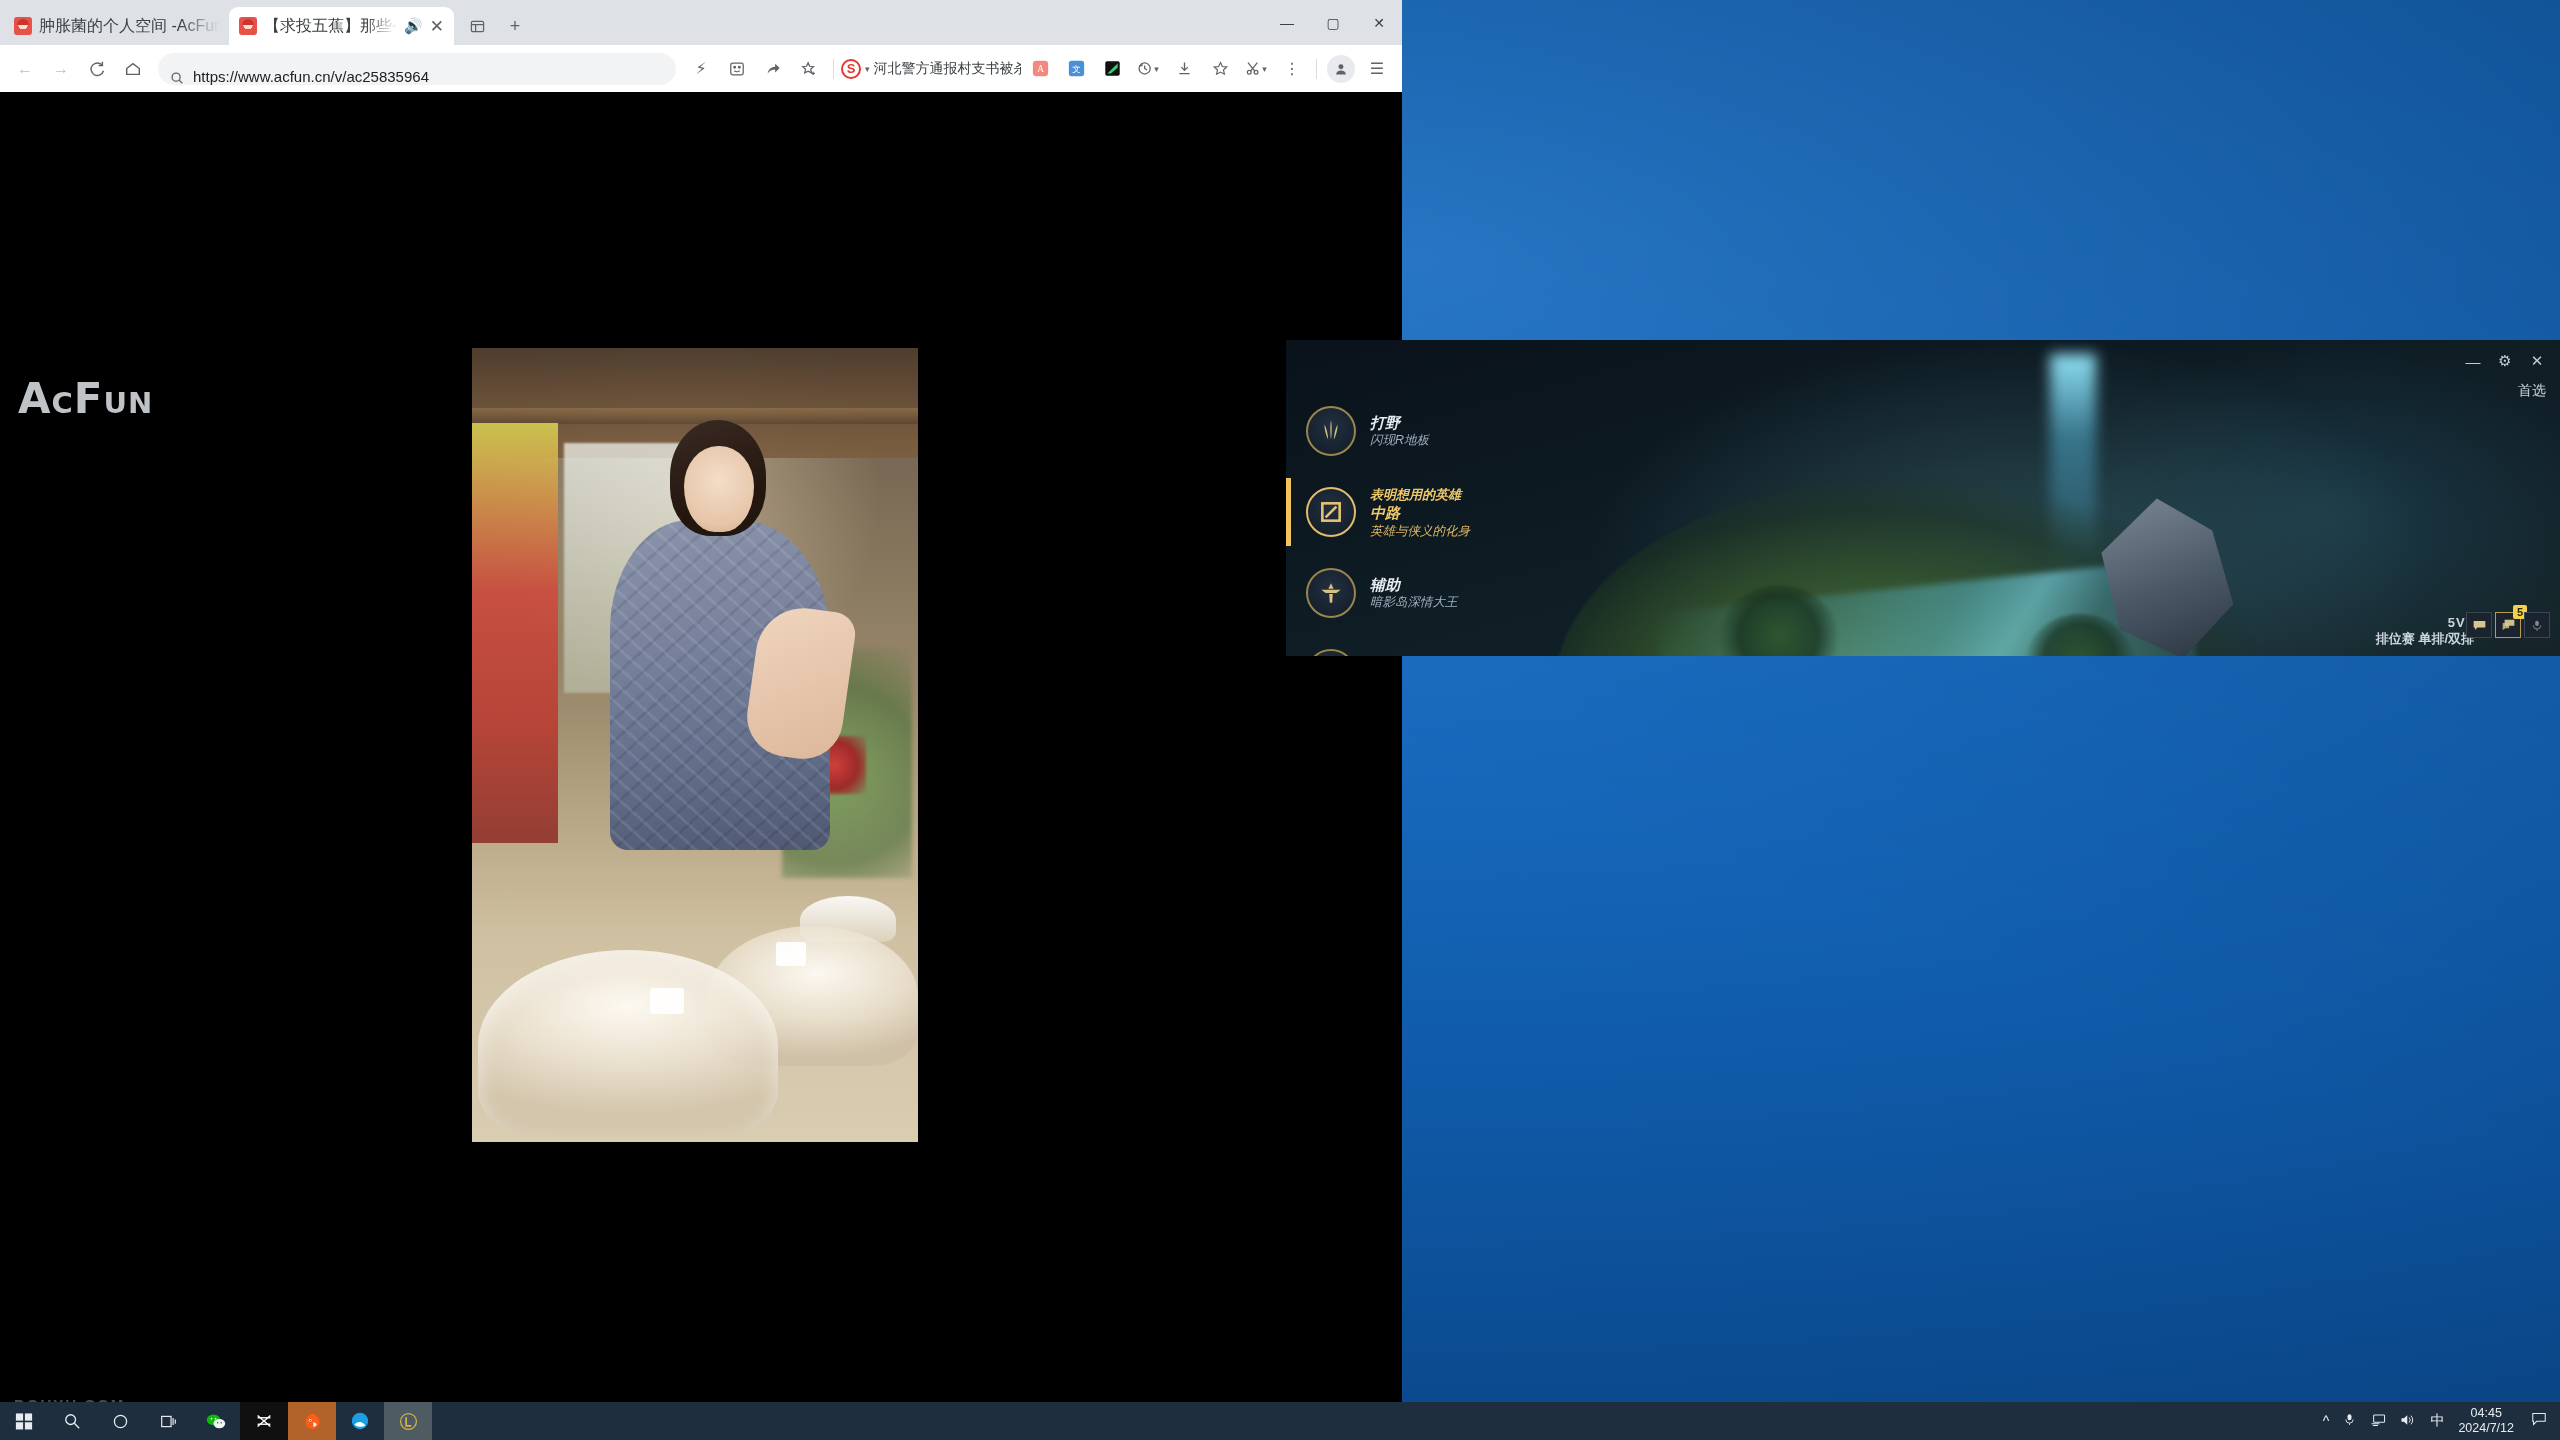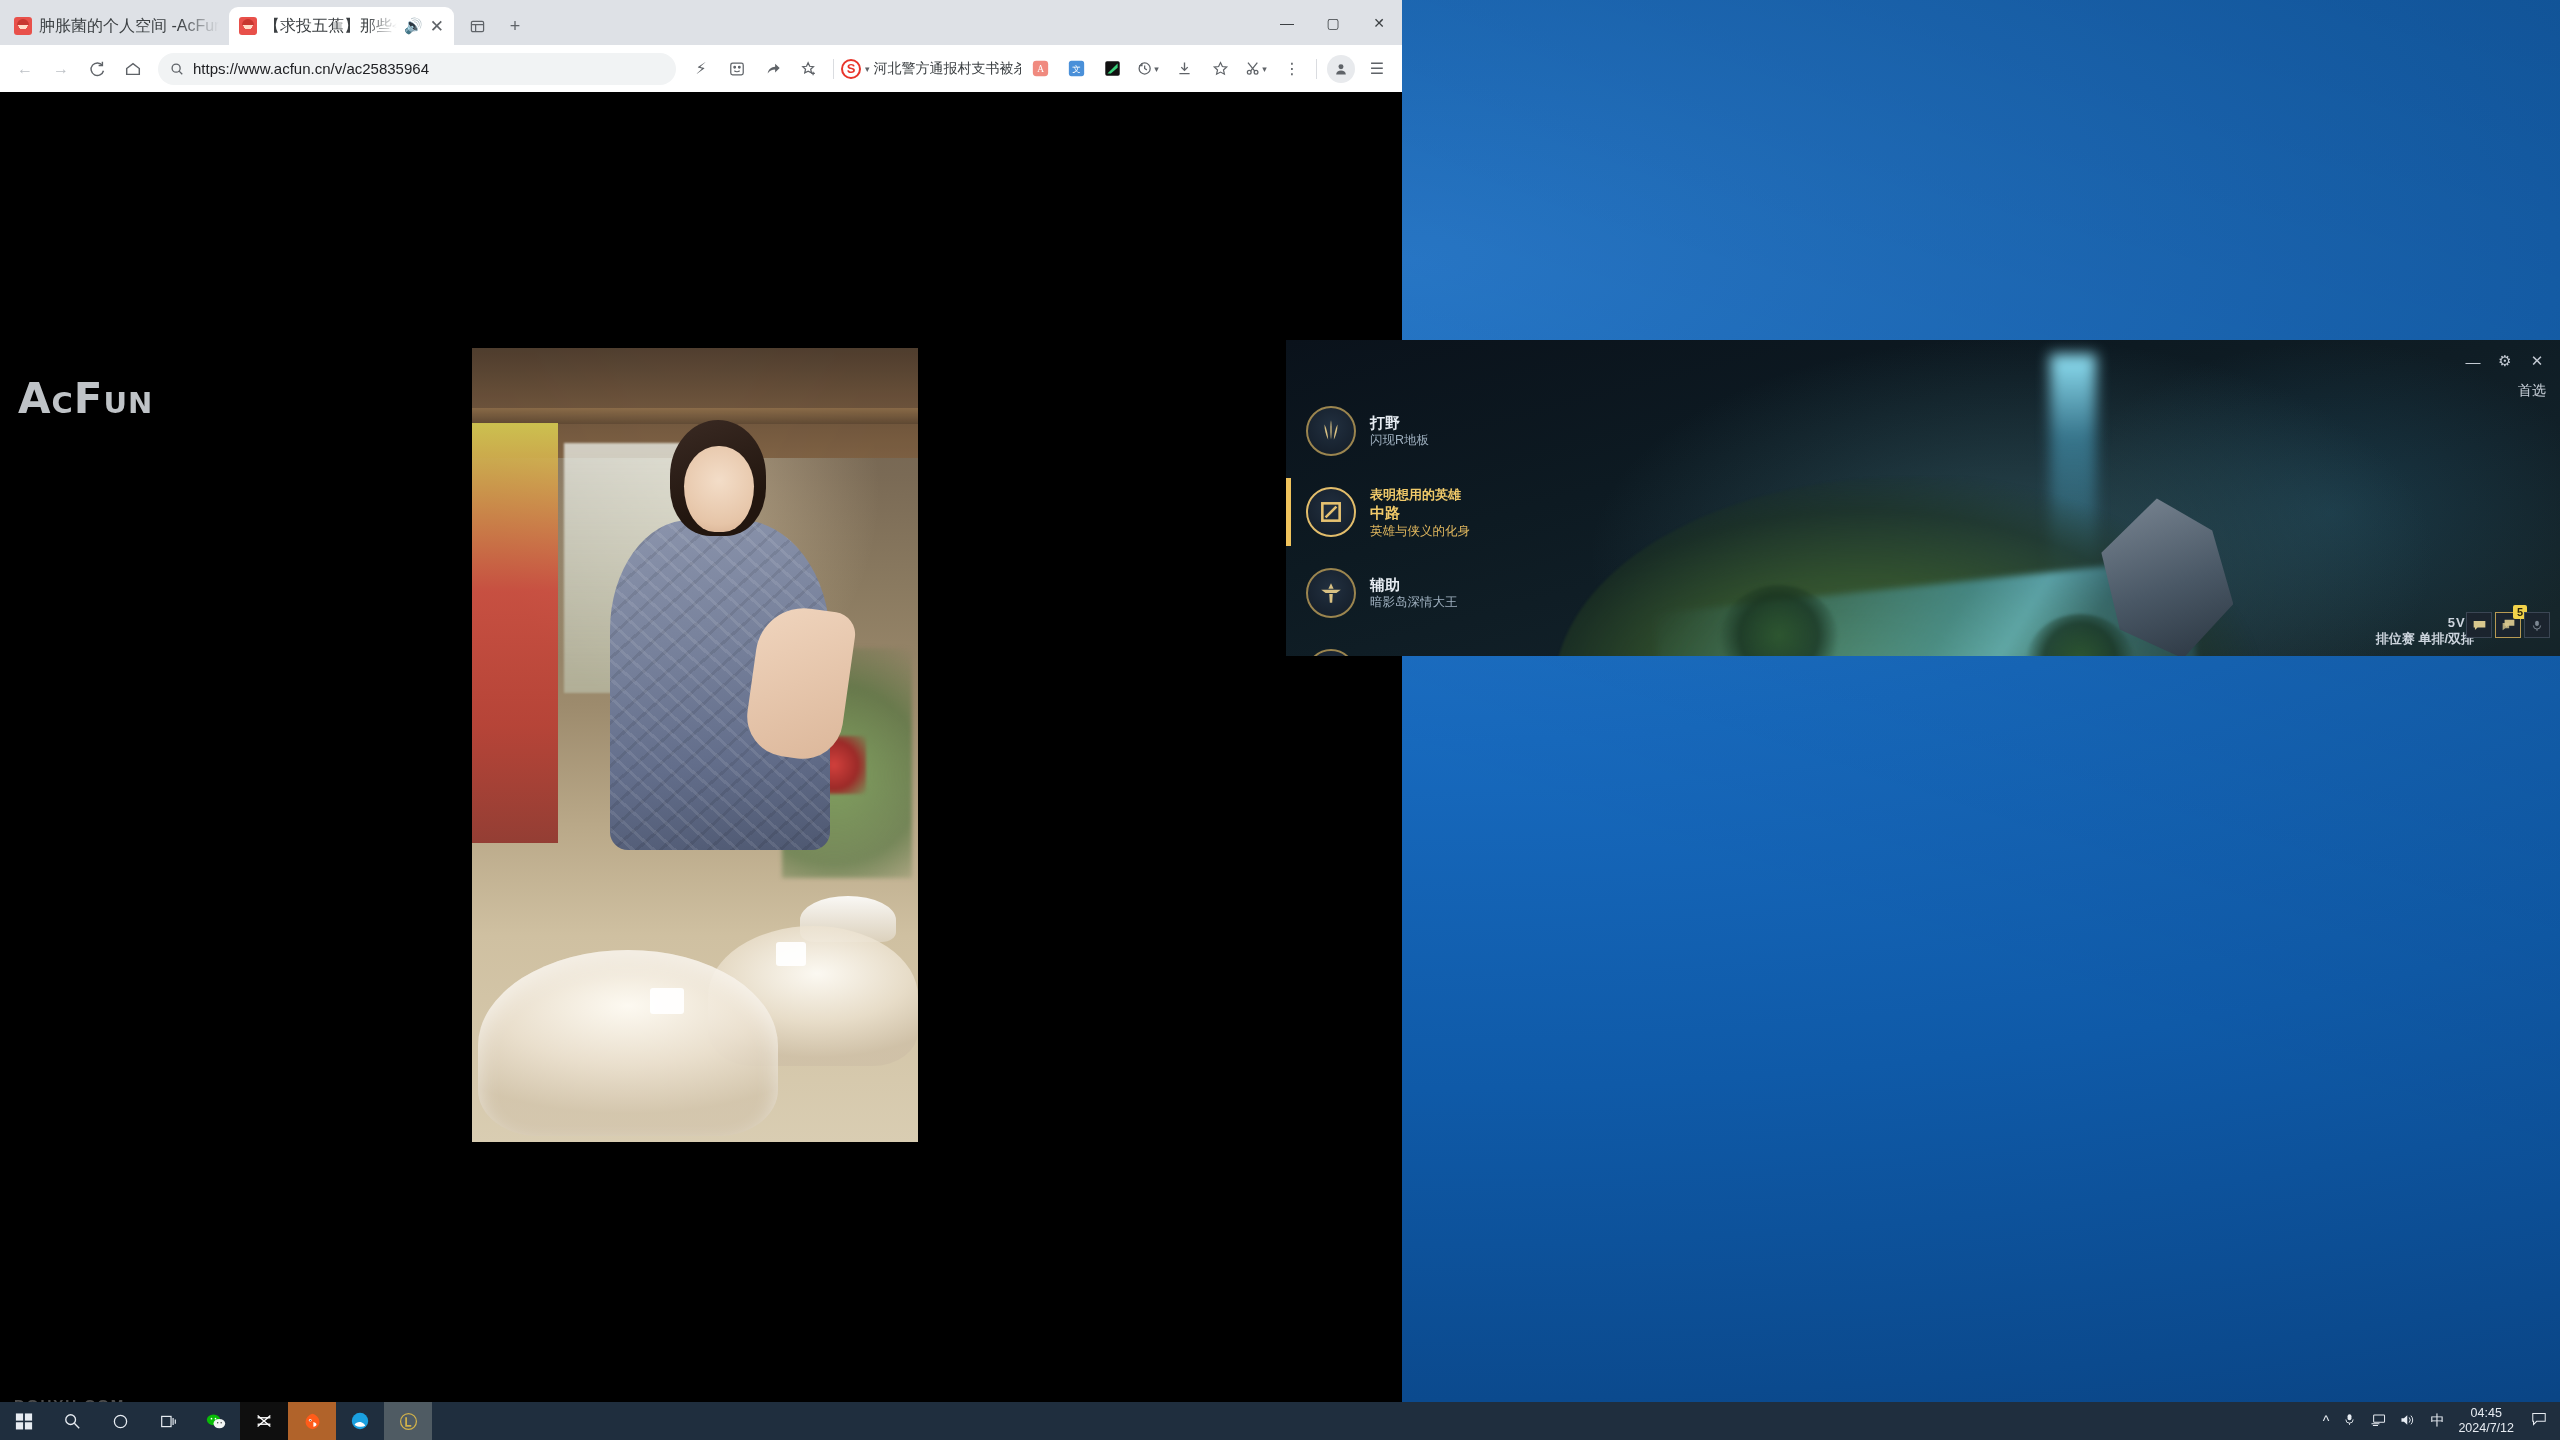--- a/index.html
+++ b/index.html
@@ -79,21 +79,21 @@
     height: 47px; background: #fff; display: flex; align-items: center;
     padding: 0 8px; gap: 2px;
   }
   .tbicon {
     width: 34px; height: 34px; display: flex; align-items: center;
     justify-content: center; color: #5f6368; flex: 0 0 auto;
   }
   .tbicon.dim { color: #bdc1c6; }
   .omnibox {
     flex: 1 1 auto; height: 32px; background: #f1f3f4; border-radius: 16px;
-    display: flex; align-items: center; padding: 0 12px; gap: 9px;
+    display: flex; align-items: flex-end; padding: 0 12px; gap: 9px;
     margin: 0 6px; min-width: 0;
   }
   .omnibox .urltext {
     font-size: 15px; color: #202124; white-space: nowrap; overflow: hidden;
   }
   .tbdivider { width: 1px; height: 20px; background: #dadce0; margin: 0 5px; }
   .extchip {
     display: flex; align-items: center; gap: 4px; max-width: 180px;
     overflow: hidden; font-size: 14px; color: #3c4043; white-space: nowrap;
   }
@@ -311,21 +311,21 @@
   }
   .role.sel .bar { display: block; }
   .role .circ {
     width: 50px; height: 50px; border-radius: 50%; flex: 0 0 auto;
     border: 2px solid #9b854f;
     background: radial-gradient(circle at 50% 40%, #223040 0%, #121b26 100%);
     display: flex; align-items: center; justify-content: center;
   }
   .role.sel .circ { border-color: #e2bd6b; }
   .role .circ svg { width: 26px; height: 26px; }
-  .role .txt { min-width: 0; }
+  .role .txt { min-width: 0; font-style: italic; }
   .role .rname {
     font-size: 15px; font-weight: bold; color: #e6ecf2; line-height: 1.25;
   }
   .role .rsub {
     font-size: 12.5px; color: #9fb0bf; line-height: 1.3;
   }
   .role.sel .rname { color: #f0c969; }
   .role.sel .rsub  { color: #e0b75e; }
   .role .rtop { font-size: 13px; color: #f0c969; font-weight: bold; line-height: 1.35; }
 

